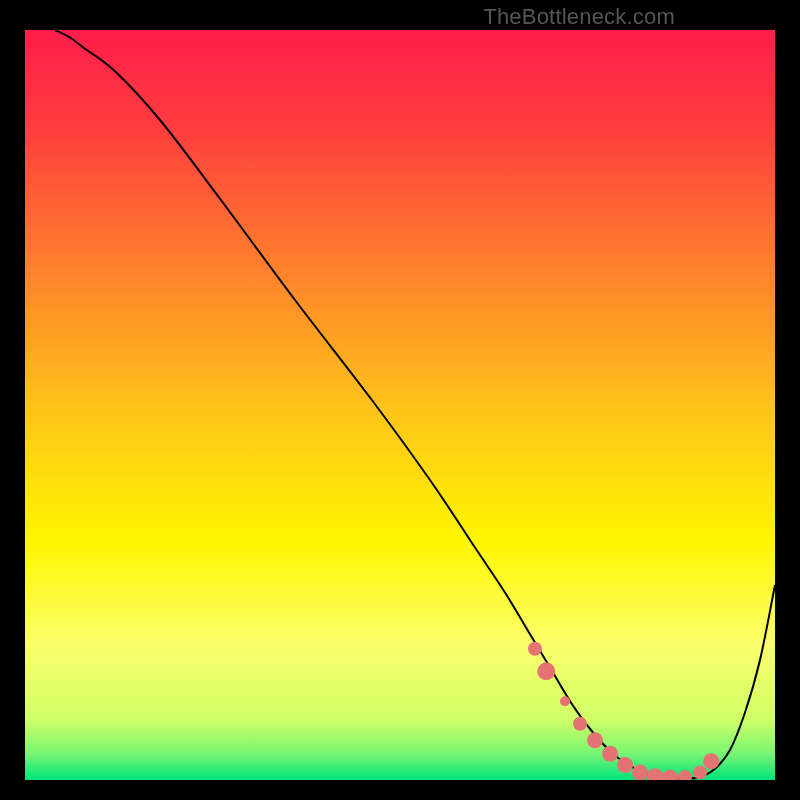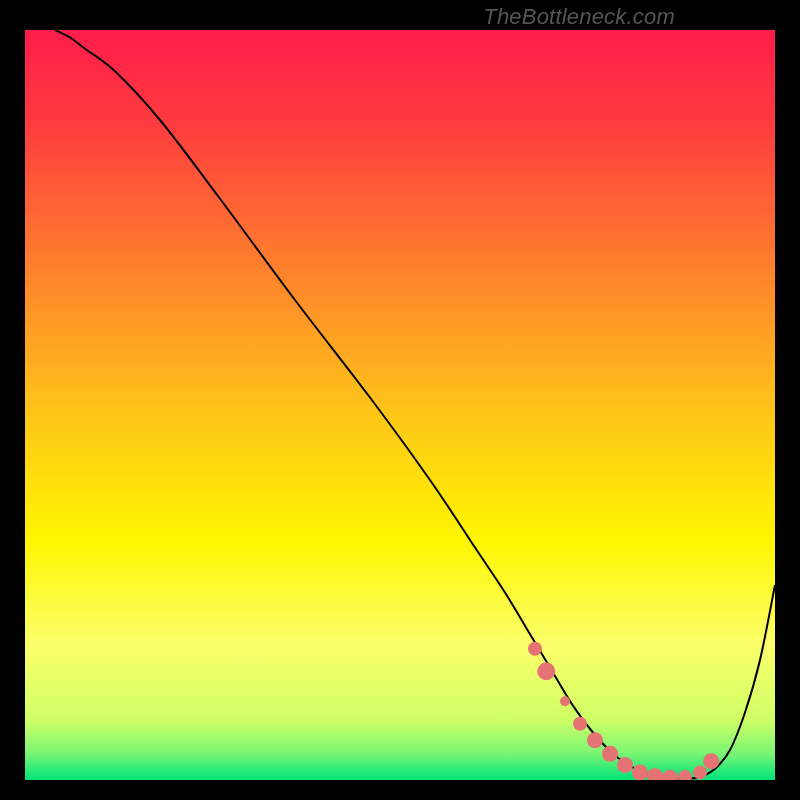--- a/index.html
+++ b/index.html
@@ -9,21 +9,20 @@
     width: 800px;
     height: 800px;
     overflow: hidden;
     font-family: Arial, Helvetica, sans-serif;
   }
   .canvas {
     position: relative;
     width: 685px;
     height: 800px;
     background: #22c55e;
-    font-style: italic;
   }
   .watermark {
     position: absolute;
     top: 4px;
     right: 10px;
     color: #555;
     font-size: 22px;
     font-weight: 500;
     letter-spacing: 0.2px;
     z-index: 4;

